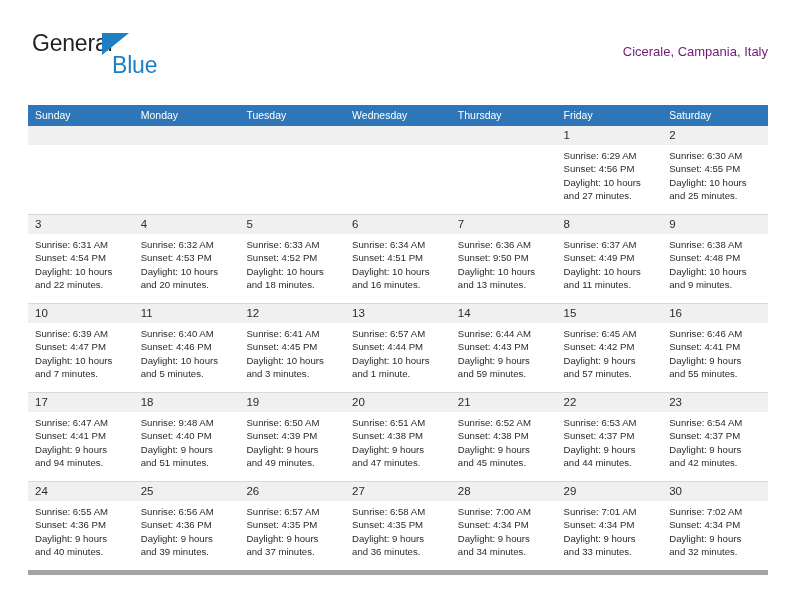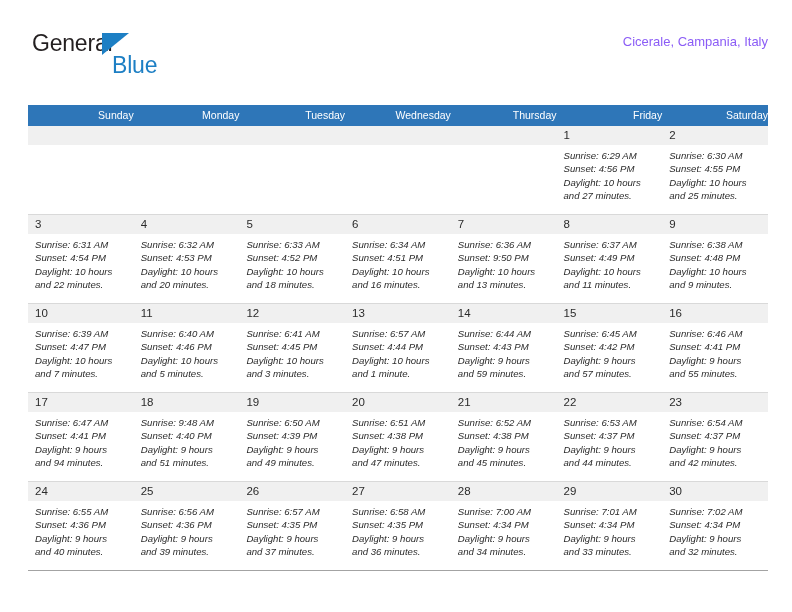--- a/index.html
+++ b/index.html
@@ -69,74 +69,73 @@
     text-align: right;
   }
   .cal-title {
     font-size: 25px;
     line-height: 30px;
     color: #2b2b2b;
     font-weight: 400;
     white-space: nowrap;
   }
   .cal-subtitle {
-    margin-top: 6px;
+    margin-top: 16px;
     font-size: 13px;
     line-height: 16px;
-    color: #8b5cf6;
+    color: #701a75;
     white-space: nowrap;
   }
 
   
   .calendar {
     position: absolute;
     left: 28px;
     top: 105px;
     width: 740px;
     border-collapse: collapse;
     table-layout: fixed;
   }
   .calendar th {
     background: #2e76b8;
     color: #ffffff;
     font-size: 10.5px;
     font-weight: 400;
-    text-align: right;
+    text-align: left;
     padding: 4px 0 4px 7px;
     height: 11px;
     border: none;
   }
   .calendar td {
     vertical-align: top;
     padding: 0;
     height: 88px;
     border-top: 1px solid #2e76b8;
     border-bottom: 1px solid #d9d9d9;
     background: #ffffff;
   }
   .calendar tr:last-child td {
-    border-bottom: 1px solid #a3a3a3;
+    border-bottom: 5px solid #a3a3a3;
   }
   .daynum {
     background: #f0f0f0;
     font-size: 11.5px;
     line-height: 13px;
     color: #2b2b2b;
     padding: 3px 0 3px 7px;
     height: 13px;
   }
   .daynum.empty {
     color: transparent;
   }
   .events {
     padding: 4px 6px 0 7px;
     font-size: 9.6px;
     line-height: 13.3px;
     color: #2b2b2b;
-    font-style: italic;
   }
   .events div {
     white-space: normal;
   }
 </style>
 </head>
 <body>
 
 <div class="page">
 

